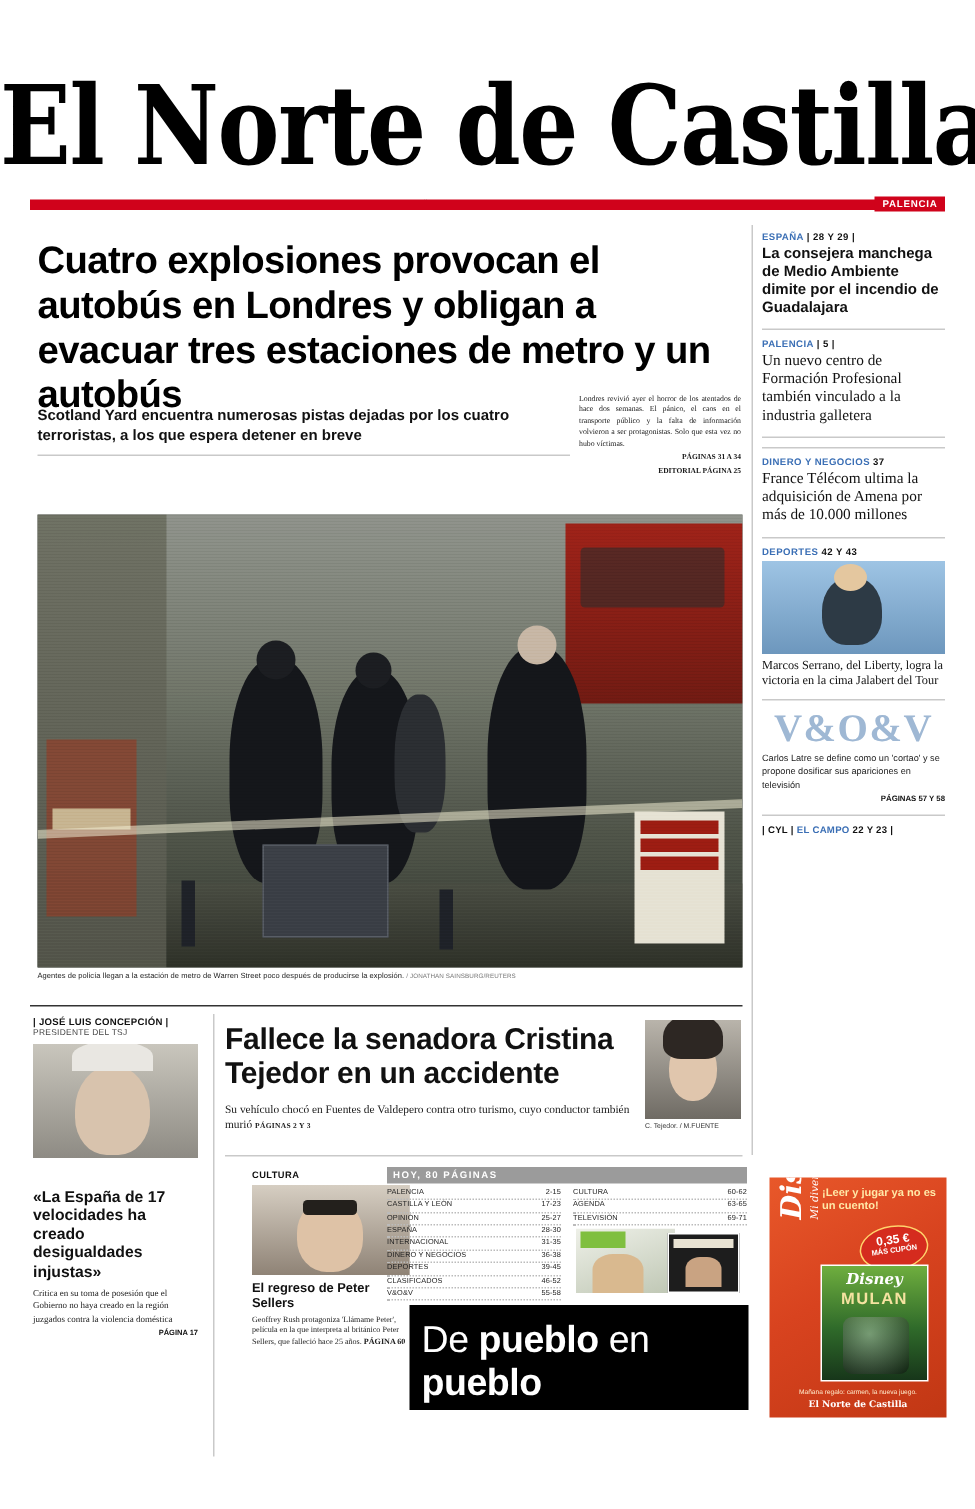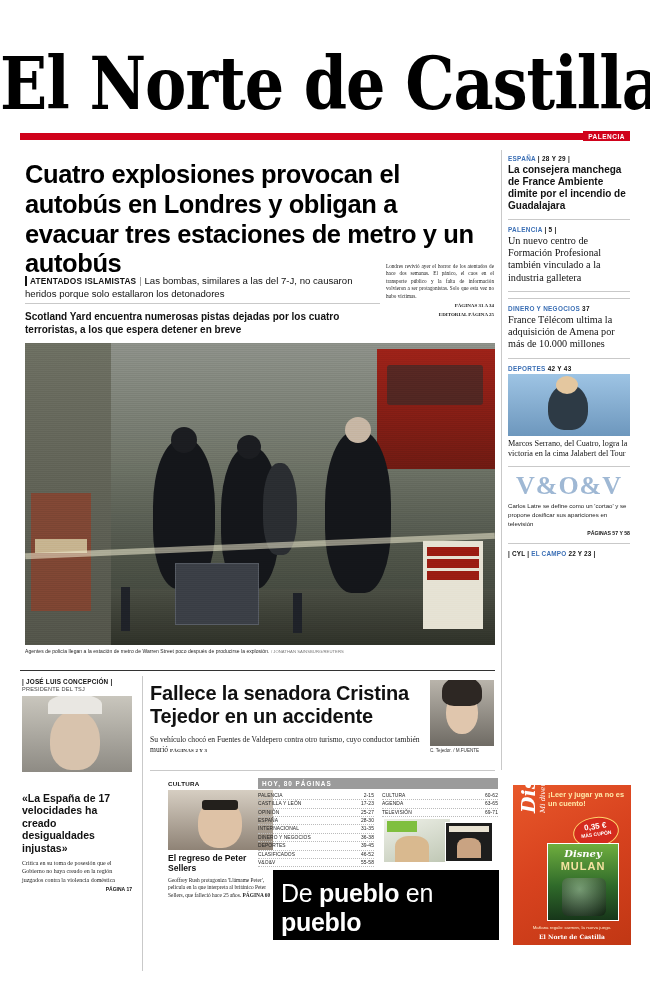--- a/index.html
+++ b/index.html
@@ -262,24 +262,20 @@
       <div class="subline">VIERNES, 22 DE JULIO DE 2005 ■ AÑO 149 ■ DIARIO INDEPENDIENTE ■ Nº 57.048 ■ PRECIO: 1 EURO</div>
     </div>
     <div class="redbar"></div>
     <div class="edition-box">PALENCIA</div>
 
     <div class="lead">
       <h1>Cuatro explosiones provocan el autobús en Londres y obligan a evacuar tres estaciones de metro y un autobús</h1>
     </div>
 
     <div class="lead-sub">
-      <div class="kicker-row">
-        <span class="kicker-tag">ATENTADOS ISLAMISTAS</span><span class="kicker-sep">|</span>
-        <span>Las bombas, similares a las del 7-J, no causaron heridos porque solo estallaron los detonadores</span>
-      </div>
       <div class="hrule" style="left:0;top:41px;width:355px;"></div>
       <div class="deck">Scotland Yard encuentra numerosas pistas dejadas por los cuatro terroristas, a los que espera detener en breve</div>
     </div>
 
     <div class="lead-body">
       <span>Londres revivió ayer el horror de los atentados de hace dos semanas. El pánico, el caos en el transporte público y la falta de información volvieron a ser protagonistas. Solo que esta vez no hubo víctimas.</span>
       <span class="refs">PÁGINAS 31 A 34</span>
       <span class="refs">EDITORIAL PÁGINA 25</span>
     </div>
 
@@ -325,21 +321,21 @@
 
     <div class="vrule" style="left:501px;top:150px;height:620px;"></div>
 
     <div class="side">
 
       <div class="side-item">
         <div class="side-tag">
           <span>ESPAÑA</span>
           <span class="num">| 28 Y 29 |</span>
         </div>
-        <p class="side-head">La consejera manchega de France Ambiente dimite por el incendio de Guadalajara</p>
+        <p class="side-head">La consejera manchega de Medio Ambiente dimite por el incendio de Guadalajara</p>
       </div>
       <div class="side-sep"></div>
 
       <div class="side-item">
         <div class="side-tag">
           <span>PALENCIA</span>
           <span class="num">| 5 |</span>
         </div>
         <p class="side-head light">Un nuevo centro de Formación Profesional también vinculado a la industria galletera</p>
       </div>
@@ -359,21 +355,21 @@
       <div class="side-item">
         <div class="side-tag">
           <span>DEPORTES</span>
           <span class="num">42 Y 43</span>
         </div>
         <div class="side-photo">
           <div style="position:absolute;width:122px;height:62px;background:linear-gradient(180deg,#9ec4e4,#6d97bd);"></div>
           <div style="position:relative;left:40px;top:10px;width:40px;height:46px;border-radius:50% 50% 40% 40%;background:#2d3a45;"></div>
           <div style="position:relative;left:48px;top:-44px;width:22px;height:18px;border-radius:50%;background:#e4c79f;"></div>
         </div>
-        <div class="side-cap">Marcos Serrano, del Cuatro, logra la victoria en la cima Jalabert del Tour</div>
+        <div class="side-cap">Marcos Serrano, del Liberty, logra la victoria en la cima Jalabert del Tour</div>
       </div>
       <div class="side-sep"></div>
 
       <div class="side-item">
         <div class="vov">
           <div class="vov-logo">V&amp;O&amp;V</div>
         </div>
         <div class="vov-text">Carlos Latre se define como un 'cortao' y se propone dosificar sus apariciones en televisión</div>
         <div class="vov-refs">PÁGINAS 57 Y 58</div>
       </div>

